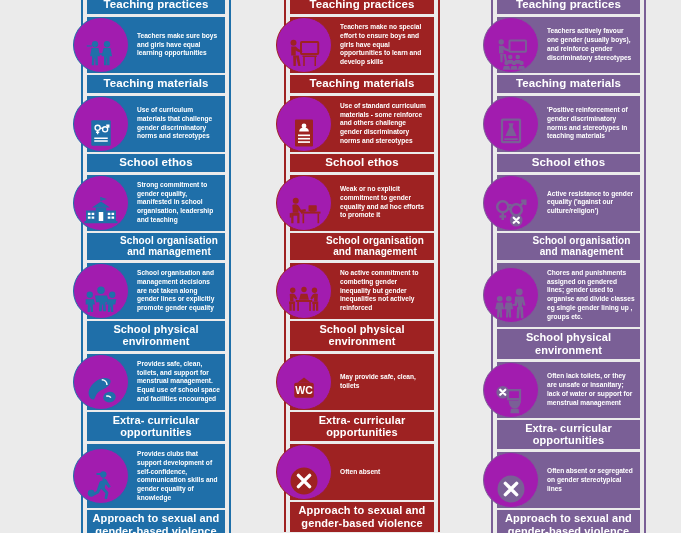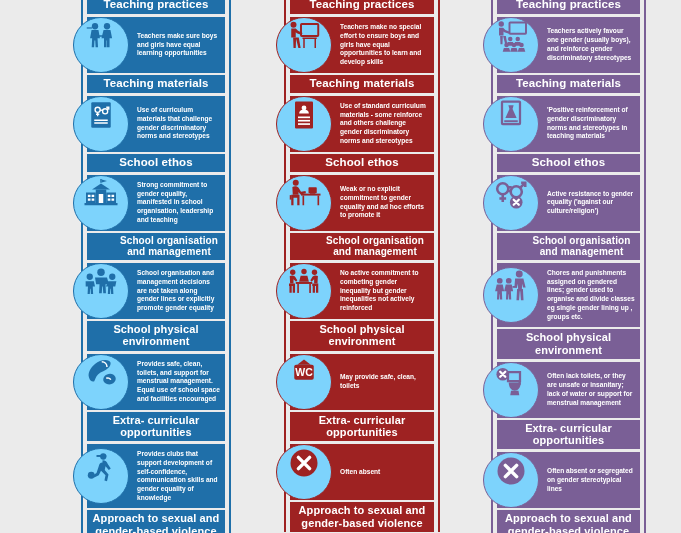--- a/index.html
+++ b/index.html
@@ -60,22 +60,22 @@
     font-weight:bold;
     line-height:1.32;
     padding:6px 5px 6px 2px;
   }
 
   
   .badge{
     position:absolute;left:-14px;top:50%;
     transform:translateY(-50%);
     width:56px;height:56px;border-radius:50%;
-    background:#7dd3fc;
-    display:flex;align-items:flex-start;justify-content:center;
+    background:#a21caf;
+    display:flex;align-items:flex-end;justify-content:center;
     box-sizing:border-box;
   }
   .badge svg{display:block;}
 
   
   .blue   .band,.blue   .row{background:#1f6fa9;}
   .red    .band,.red    .row{background:#9e2222;}
   .purple .band,.purple .row{background:#7a5f96;}
   .blue   .badge{border:1.6px solid #1f6fa9;}
   .red    .badge{border:1.6px solid #9e2222;}

